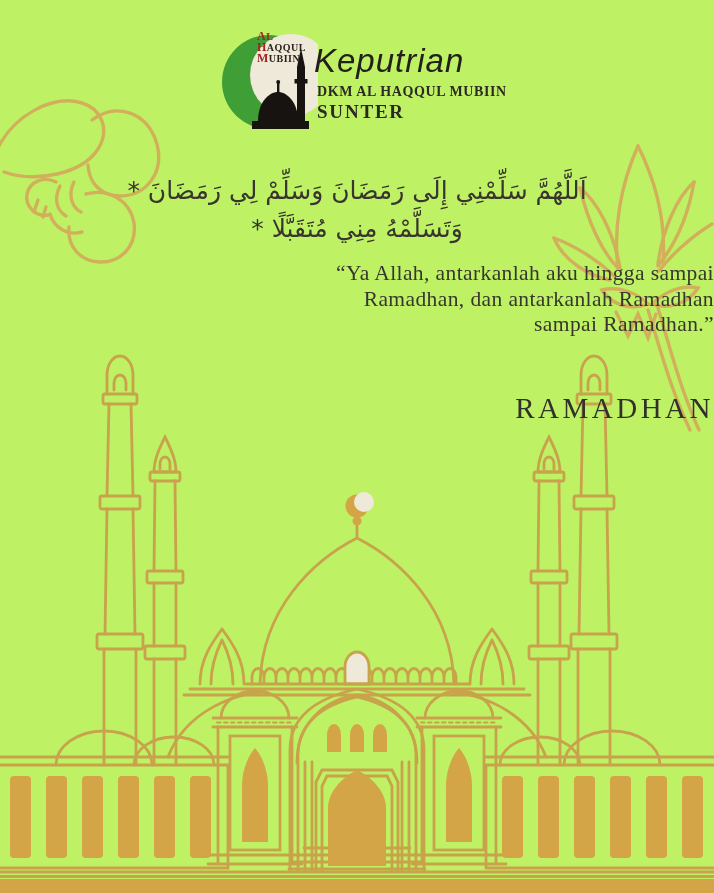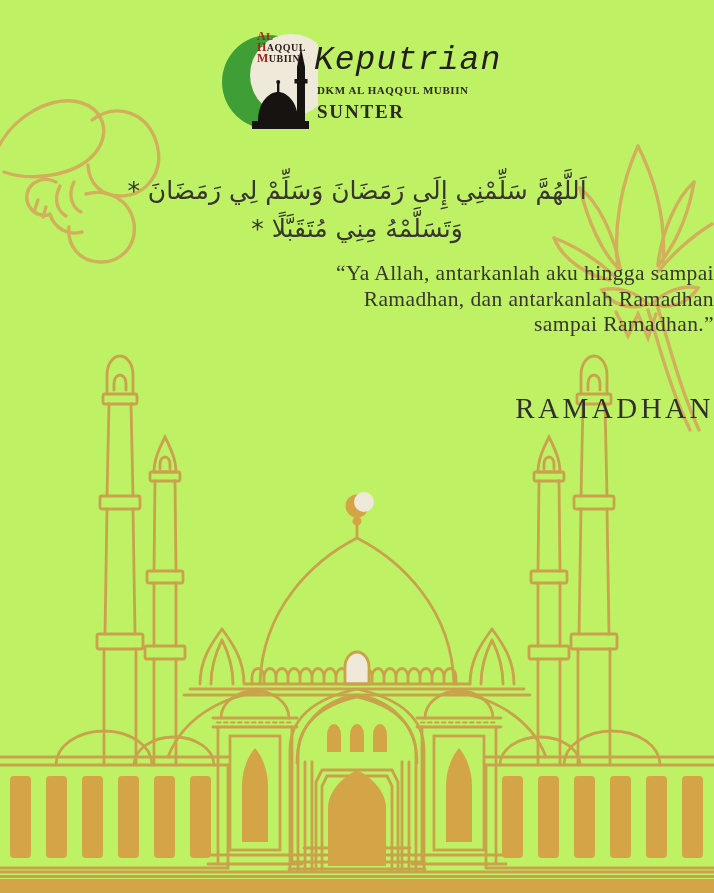--- a/index.html
+++ b/index.html
@@ -11,25 +11,25 @@
   .abs{position:absolute;}
   
   .badge{left:257px;top:31px;line-height:11px;z-index:3;}
   .badge-line{
     font-family:"Liberation Serif",serif;font-weight:bold;font-size:10px;
     letter-spacing:.5px;color:#2a211a;
   }
   .badge-line::first-letter{color:#a5231c;font-size:12px;}
   .badge-line.all-red{color:#a5231c;}
   .script-name{
-    left:314px;top:42px;font-family:Liberation Mono, monospace;font-style:italic;
+    left:314px;top:42px;font-family:Liberation Sans, sans-serif;font-style:italic;
     font-size:33px;color:#23201a;letter-spacing:1px;z-index:3;
   }
   .org-name{
-    left:317px;top:84px;font-size:11px;font-weight:600;color:#2c2823;
+    left:317px;top:84px;font-size:14px;font-weight:600;color:#2c2823;
     letter-spacing:.6px;z-index:3;
   }
   .org-loc{
     left:317px;top:101px;font-size:19px;font-weight:700;color:#2c2823;
     letter-spacing:1.8px;z-index:3;
   }
   
   .arabic{
     left:0;top:172px;width:714px;text-align:center;direction:rtl;
     font-family:"DejaVu Sans",sans-serif;font-size:25px;line-height:38px;

